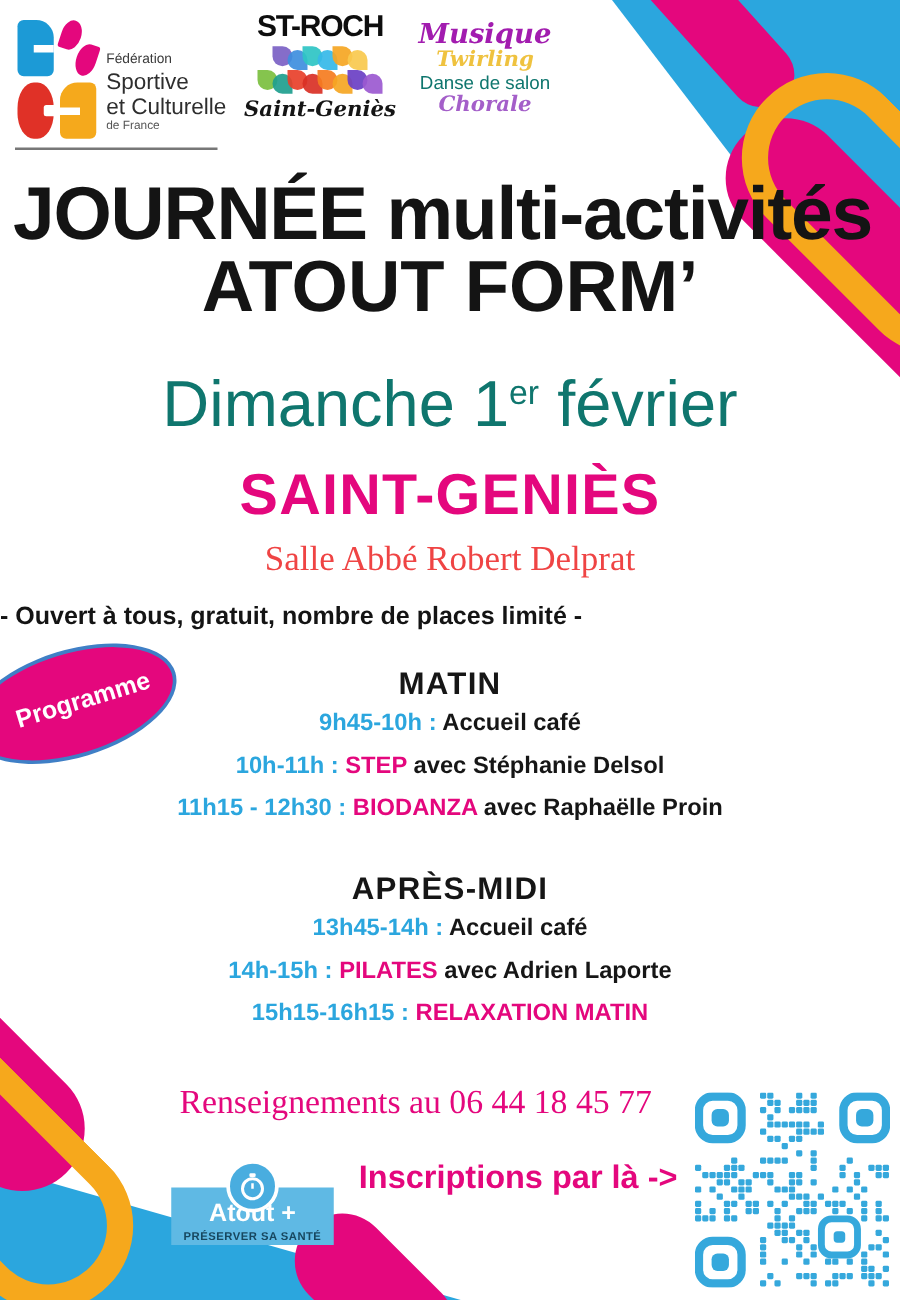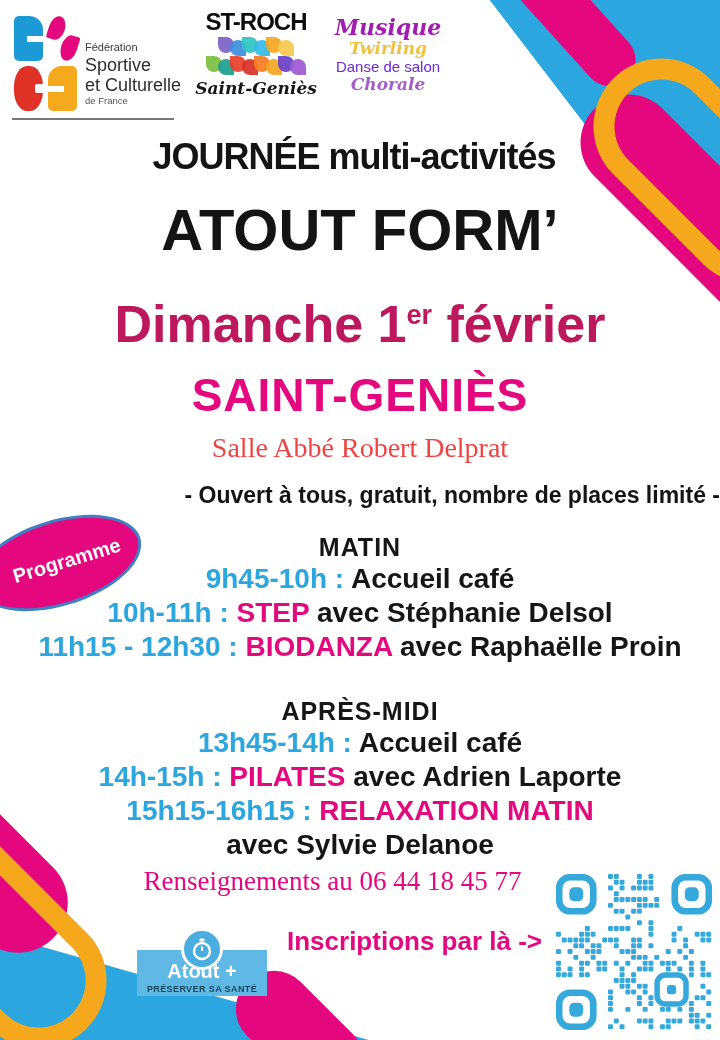--- a/index.html
+++ b/index.html
@@ -54,46 +54,46 @@
   .petal.pd{transform:rotate(180deg);position:relative;top:3px;}
   .str-sub{margin-top:4px;font-size:17px;font-weight:bold;font-style:italic;
            font-family:"DejaVu Serif",serif;color:#151515;}
 
   .acts{position:absolute;left:312px;top:16px;width:152px;text-align:center;line-height:1;
         font-family:"DejaVu Serif",serif;}
   .act-line{margin-bottom:2px;font-weight:bold;}
   .act-0{font-size:22px;font-style:italic;color:#a21caf;}
   .act-1{font-size:17px;font-style:italic;color:#EFC23F;}
   .act-2{font-size:20px;font-family:"Liberation Sans",sans-serif;font-weight:normal;color:#7DBE3C;}
-  .act-3{font-size:15px;font-family:"Liberation Sans",sans-serif;font-weight:normal;color:#6d28d9;}
+  .act-3{font-size:15px;font-family:"Liberation Sans",sans-serif;font-weight:normal;color:#0f766e;}
   .act-4{font-size:17px;font-style:italic;color:#A45FC9;}
 
   
-  .title1{position:absolute;left:0;right:12px;top:136px;text-align:center;font-size:36px;font-weight:bold;
+  .title1{position:absolute;left:0;right:12px;top:136px;text-align:center;font-size:60px;font-weight:bold;
           color:#141414;letter-spacing:-1px;}
   .title2{position:absolute;left:0;right:0;top:196px;text-align:center;font-size:58px;font-weight:bold;
           color:#141414;letter-spacing:0;}
-  .date{position:absolute;left:0;right:0;top:294px;text-align:center;font-size:52px;font-weight:bold;
-        color:#be185d;}
+  .date{position:absolute;left:0;right:0;top:294px;text-align:center;font-size:52px;font-weight:normal;
+        color:#0f766e;}
   .date .sup{font-size:27px;vertical-align:18px;}
   .city{position:absolute;left:0;right:0;top:368px;text-align:center;font-size:46px;font-weight:bold;
         color:#E4077D;letter-spacing:1px;}
   .venue{position:absolute;left:0;right:0;top:432px;text-align:center;font-size:28px;
          font-family:"Liberation Serif",serif;color:#ef4444;}
-  .note{position:absolute;left:0;right:0;top:482px;text-align:right;font-size:23px;font-weight:bold;
+  .note{position:absolute;left:0;right:0;top:482px;text-align:left;font-size:20px;font-weight:bold;
         color:#141414;}
 
   
   .badge{position:absolute;left:-28px;top:520px;width:172px;height:86px;background:#E4077D;
          border:3px solid #3F7FC6;border-radius:50%;transform:rotate(-17deg);
          display:flex;align-items:center;justify-content:center;}
   .badge span{color:#fff;font-weight:bold;font-size:20px;padding-left:18px;}
   .program{position:absolute;left:0;right:0;text-align:center;color:#161616;}
   .program .heading{font-size:25px;font-weight:bold;line-height:30px;letter-spacing:1px;}
-  .pline{font-size:28px;font-weight:bold;line-height:34px;}
+  .pline{font-size:19px;font-weight:bold;line-height:34px;}
   .time{color:#2BA6DE;}
   .act{color:#E4077D;}
   .prog-matin{top:532px;}
   .prog-apres{top:696px;}
 
   
   .info{position:absolute;left:0;right:55px;top:866px;text-align:center;font-size:27px;
         font-family:"Liberation Serif",serif;color:#E4077D;}
   .cta{position:absolute;left:287px;top:926px;font-size:26px;font-weight:bold;color:#E4077D;}
   .atout{position:absolute;left:137px;top:928px;width:122px;height:70px;}
@@ -176,21 +176,20 @@
       <div class="pline"><span class="time">9h45-10h : </span><span class="act"></span><span> Accueil café</span></div>
       <div class="pline"><span class="time">10h-11h : </span><span class="act">STEP</span><span> avec Stéphanie Delsol</span></div>
       <div class="pline"><span class="time">11h15 - 12h30 : </span><span class="act">BIODANZA</span><span> avec Raphaëlle Proin</span></div>
     </div>
 
     <div class="program prog-apres">
       <div class="heading">APRÈS-MIDI</div>
       <div class="pline"><span class="time">13h45-14h : </span><span class="act"></span><span> Accueil café</span></div>
       <div class="pline"><span class="time">14h-15h : </span><span class="act">PILATES</span><span> avec Adrien Laporte</span></div>
       <div class="pline"><span class="time">15h15-16h15 : </span><span class="act">RELAXATION MATIN</span><span></span></div>
-      <div class="pline">avec Sylvie Delanoe</div>
     </div>
 
     <div class="info">Renseignements au 06 44 18 45 77</div>
     <div class="cta">Inscriptions par là -&gt;</div>
 
     <div class="atout">
       <div class="atout-rect">
         <div class="atout-name">Atout +</div>
         <div class="atout-tag">PRÉSERVER SA SANTÉ</div>
       </div>

